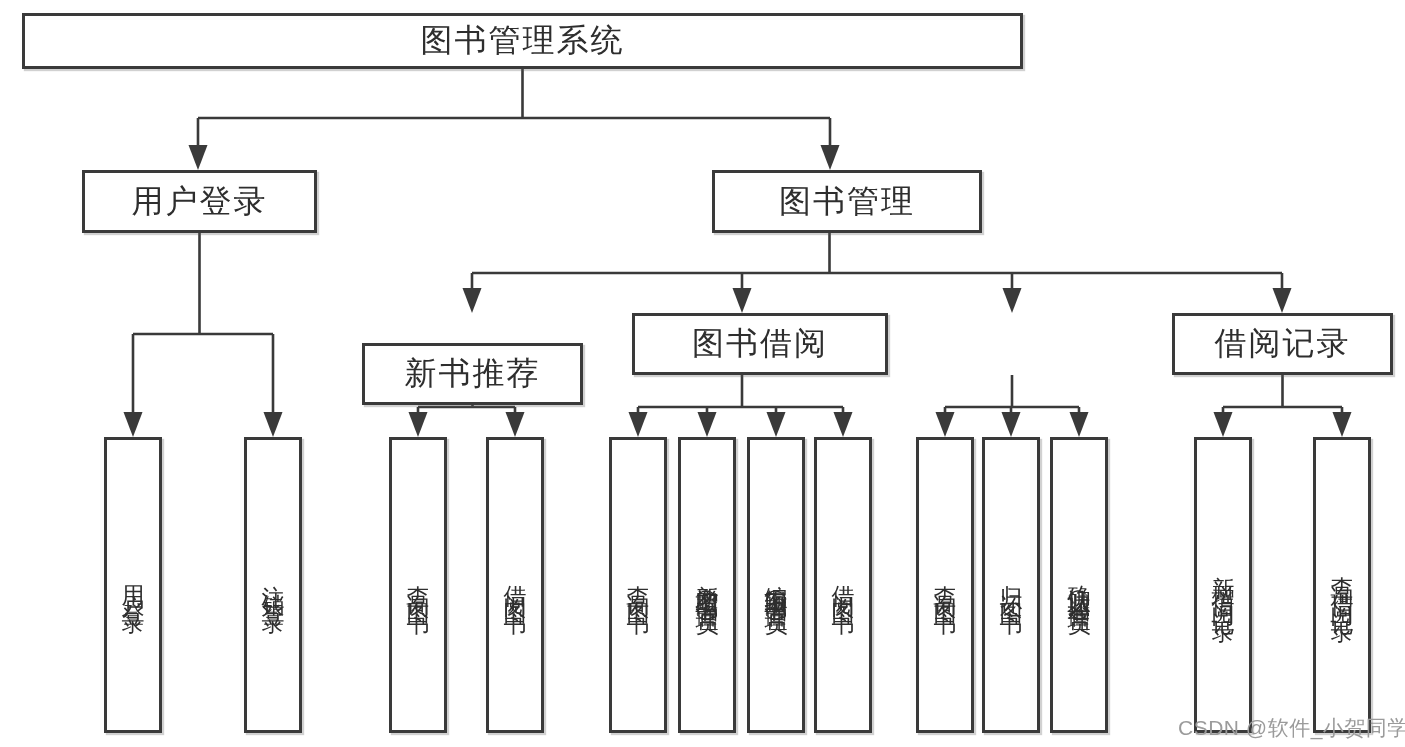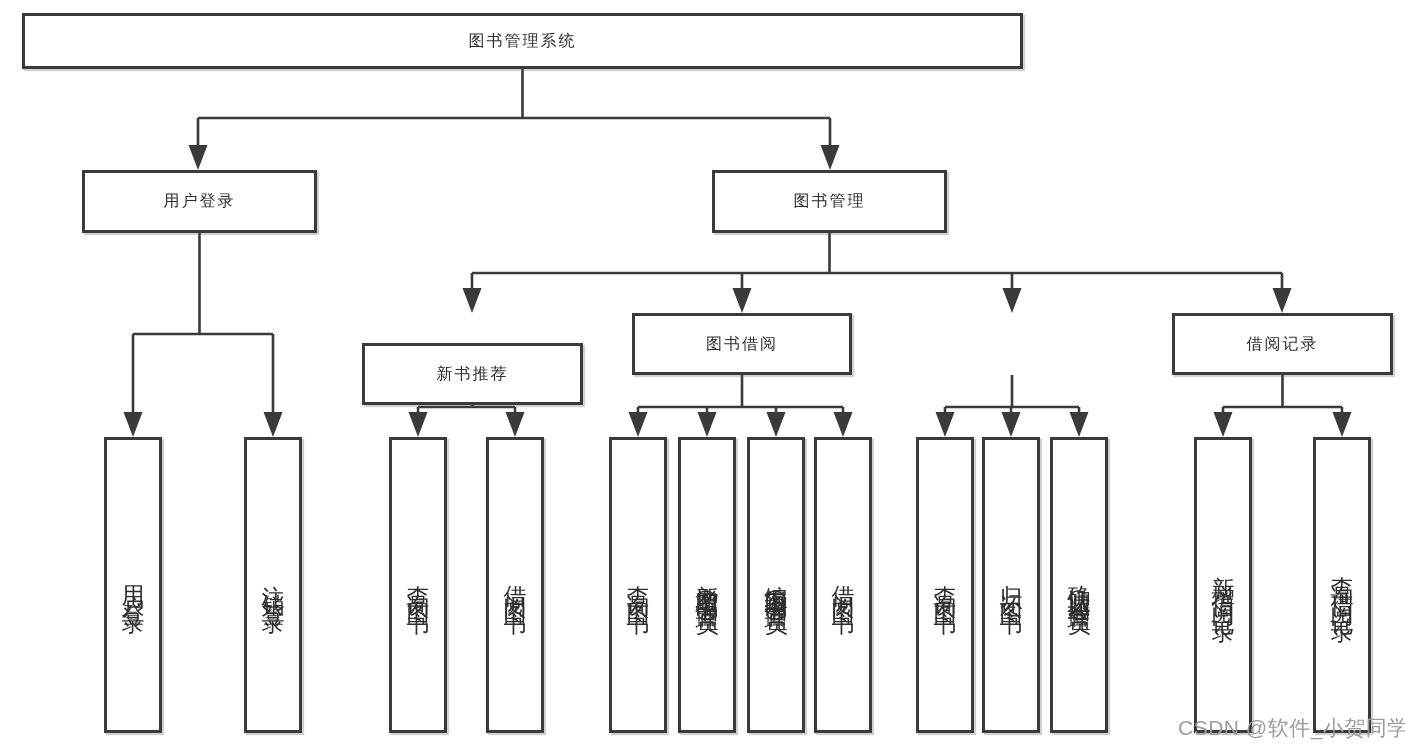--- a/index.html
+++ b/index.html
@@ -21,21 +21,21 @@
   .wires polygon{fill:var(--line);stroke:none;}
   .node{
     position:absolute;
     box-sizing:border-box;
     border:3px solid var(--line);
     background:#fff;
     display:flex;align-items:center;justify-content:center;
     color:var(--text);
     box-shadow:2px 2px 1px rgba(90,90,90,0.28);
   }
-  .node.h{font-size:16px;letter-spacing:2px;}
+  .node.h{font-size:32px;letter-spacing:2px;}
   .node.leaf{
     writing-mode:vertical-rl;
     text-orientation:mixed;
     font-size:23px;
     letter-spacing:9px;
     line-height:1;
   }
   .node.leaf.long{letter-spacing:4px;}
   .watermark{
     position:absolute;
@@ -84,24 +84,24 @@
     <polygon points="935.5,412 954.5,412 945,437"></polygon>
     <polygon points="1001.5,412 1020.5,412 1011,437"></polygon>
     <polygon points="1069.5,412 1088.5,412 1079,437"></polygon>
     <polygon points="1213.5,412 1232.5,412 1223,437"></polygon>
     <polygon points="1332.5,412 1351.5,412 1342,437"></polygon>
   </svg>
 
   <div class="node h" style="left:22px;top:13px;width:1001px;height:56px;">图书管理系统</div>
 
   <div class="node h" style="left:82px;top:170px;width:235px;height:63px;">用户登录</div>
-  <div class="node h" style="left:712px;top:170px;width:235px;height:63px;">图书管理</div>
+  <div class="node h" style="left:712px;top:170px;width:270px;height:63px;">图书管理</div>
 
   <div class="node h" style="left:362px;top:313px;width:221px;height:62px;margin-top:30px;">新书推荐</div>
-  <div class="node h" style="left:632px;top:313px;width:220px;height:62px;">图书借阅</div>
+  <div class="node h" style="left:632px;top:313px;width:256px;height:62px;">图书借阅</div>
   <div class="node h" style="left:1172px;top:313px;width:221px;height:62px;">借阅记录</div>
 
   <div class="node leaf" style="left:104px;top:437px;width:58px;height:296px;">用户登录</div>
   <div class="node leaf" style="left:244px;top:437px;width:58px;height:296px;">注销登录</div>
 
   <div class="node leaf" style="left:389px;top:437px;width:58px;height:296px;">查询图书</div>
   <div class="node leaf" style="left:486px;top:437px;width:58px;height:296px;">借阅图书</div>
 
   <div class="node leaf" style="left:609px;top:437px;width:58px;height:296px;">查询图书</div>
   <div class="node leaf long" style="left:678px;top:437px;width:58px;height:296px;">新增图书（管理员）</div>

